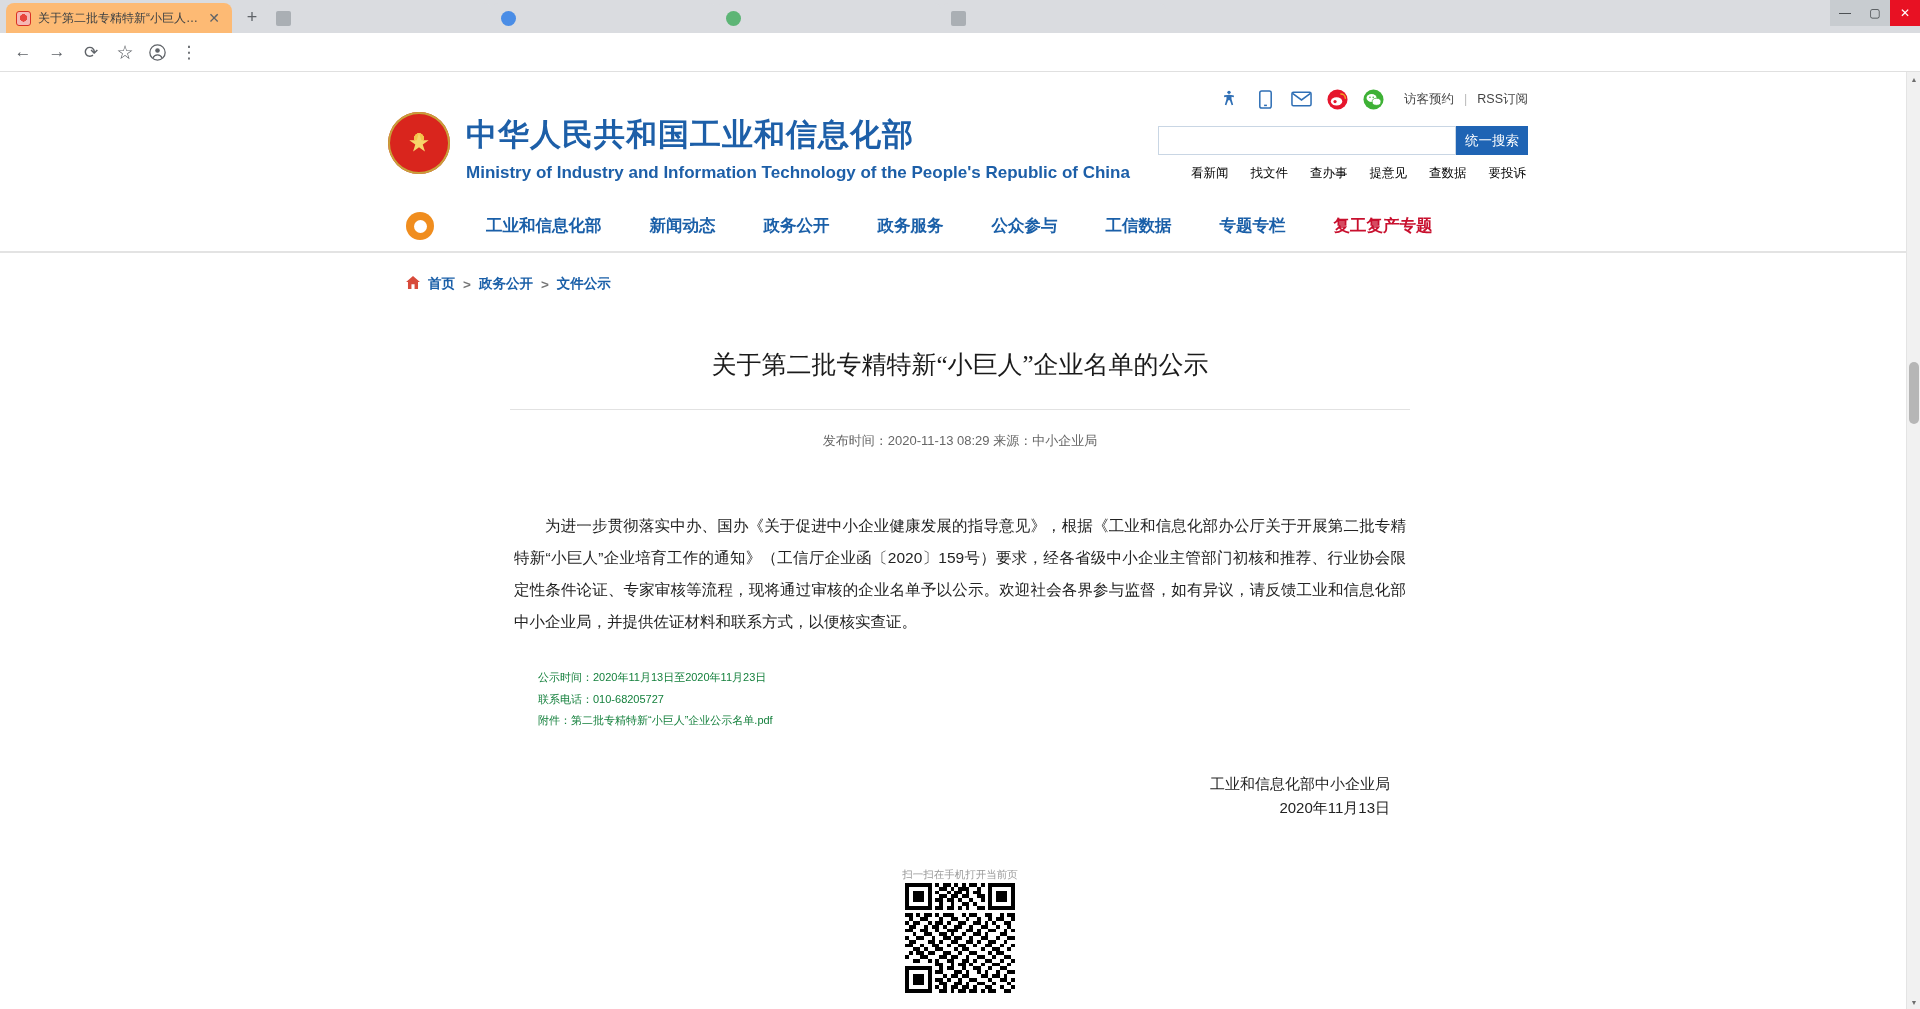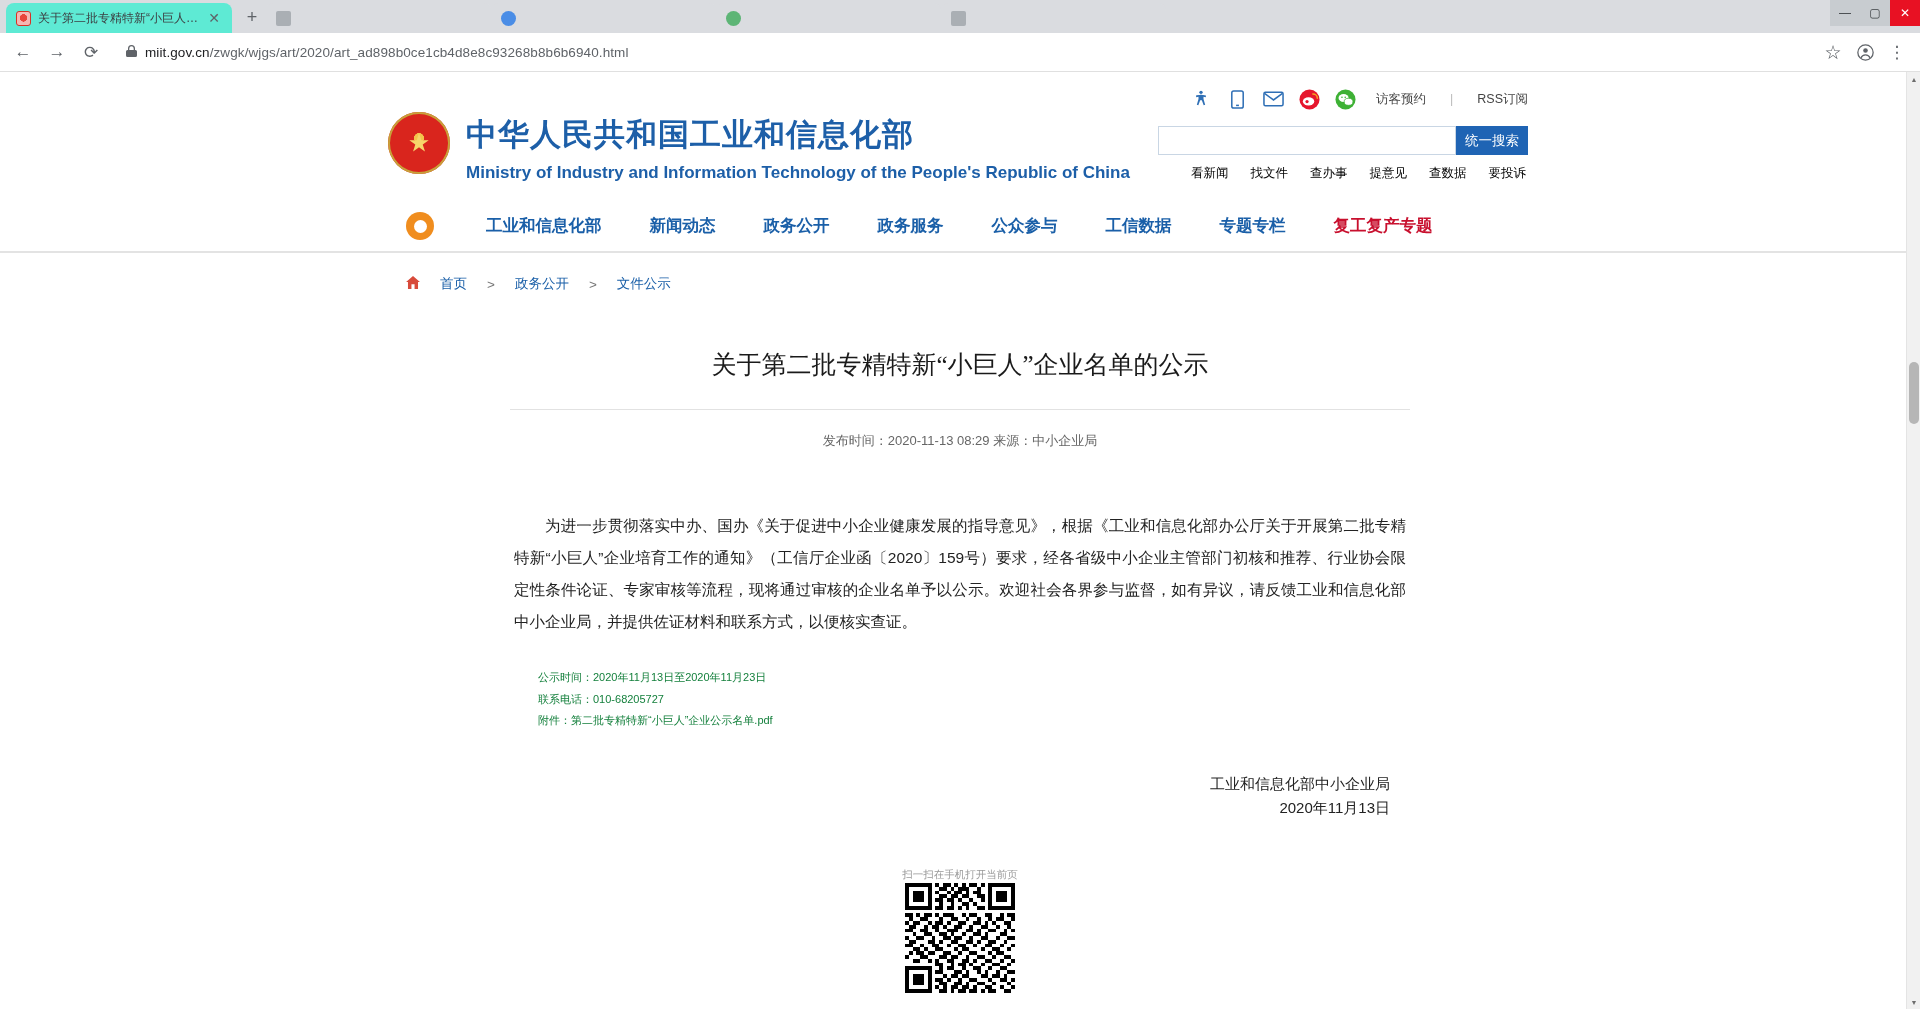--- a/index.html
+++ b/index.html
@@ -30,21 +30,21 @@
     display: flex; align-items: center;
     padding: 0 10px;
     border-radius: 8px 8px 0 0;
     font-size: 12px;
     color: #3c4043;
     max-width: 230px;
     min-width: 60px;
     position: relative;
     gap: 7px;
   }
-  .tab.active { background: #5eead4; width: 226px; justify-content: flex-end; }
+  .tab.active { background: #fdba74; width: 226px; justify-content: flex-end; }
   .tab.inactive { background: #dadce0; color: #5f6368; width: 225px; opacity: .75; }
   .tab-favicon {
     width: 15px; height: 15px; border-radius: 3px; flex: 0 0 15px;
     display: inline-block;
   }
   .fav-miit {
     background: radial-gradient(circle at 50% 45%, #e8453c 0 38%, #f5b7b4 40% 100%);
     border: 1px solid #d93025;
   }
   .fav-blue { background: #1a73e8; border-radius: 50%; }
@@ -127,21 +127,21 @@
     padding-right: 392px;
     padding-top: 10px;
     gap: 14px;
   }
   .ic {
     width: 22px; height: 22px;
     display: inline-flex; align-items: center; justify-content: center;
     color: #2f6fb5;
   }
   .ic svg { display: block; }
-  .topbar-links { font-size: 12.5px; color: #444; display: flex; gap: 24px; align-items: center; margin-left: 6px; }
+  .topbar-links { font-size: 12.5px; color: #444; display: flex; gap: 10px; align-items: center; margin-left: 6px; }
   .topbar-links a { color: #444; text-decoration: none; }
   .topbar-sep { color: #bbb; }
 
   .header {
     display: flex;
     align-items: flex-start;
     padding: 0 0 0 388px;
     margin-top: -12px;
     position: relative;
   }
@@ -230,25 +230,26 @@
     color: #1a5fa8;
     font-weight: bold;
     padding: 0 24px;
     white-space: nowrap;
     text-decoration: none;
   }
   .nav-item.highlight { color: #c8102e; }
 
   .breadcrumb {
     display: flex; align-items: center;
-    gap: 20px;
+    gap: 8px;
     font-size: 13.5px;
     color: #1a5fa8;
     padding-left: 406px;
     margin-top: 22px;
+    font-weight: bold;
   }
   .home-icon { color: #d84a3a; font-size: 14px; }
   .breadcrumb a { color: #1a5fa8; text-decoration: none; }
   .bc-sep { color: #777; }
 
   .article {
     width: 900px;
     margin: 0 auto;
     padding-top: 36px;
   }
@@ -361,30 +362,20 @@
       <div class="wc-btn">—</div>
       <div class="wc-btn">▢</div>
       <div class="wc-btn close">✕</div>
     </div>
   </div>
 
   <div class="toolbar">
     <div class="nav-icon">←</div>
     <div class="nav-icon">→</div>
     <div class="nav-icon">⟳</div>
-    <div class="omnibox">
-      <span class="lock-icon">
-        <svg width="11" height="13" viewBox="0 0 11 13">
-            <path d="M2 5V3.5A3.5 3.5 0 0 1 9 3.5V5h.5A1.5 1.5 0 0 1 11 6.5v4A1.5 1.5 0 0 1 9.5 12h-8A1.5 1.5 0 0 1 0 10.5v-4A1.5 1.5 0 0 1 1.5 5H2zm1.3 0h4.4V3.5a2.2 2.2 0 0 0-4.4 0V5z" fill="#5f6368"></path>
-          </svg>
-      </span>
-      <span class="url-text">
-        <span class="url-domain">miit.gov.cn</span><span class="url-path">/zwgk/wjgs/art/2020/art_ad898b0ce1cb4d8e8c93268b8b6b6940.html</span>
-      </span>
-    </div>
     <div class="tb-right">
       <div class="nav-icon">☆</div>
       <div class="nav-icon">
         <svg width="17" height="17" viewBox="0 0 20 20">
             <circle cx="10" cy="10" r="9" fill="none" stroke="#5f6368" stroke-width="1.5"></circle>
             <circle cx="10" cy="7.6" r="2.7" fill="#5f6368"></circle>
             <path d="M4.6 16.4a5.8 5.8 0 0 1 10.8 0" fill="none" stroke="#5f6368" stroke-width="1.5"></path>
           </svg>
       </div>
       <div class="nav-icon">⋮</div>

